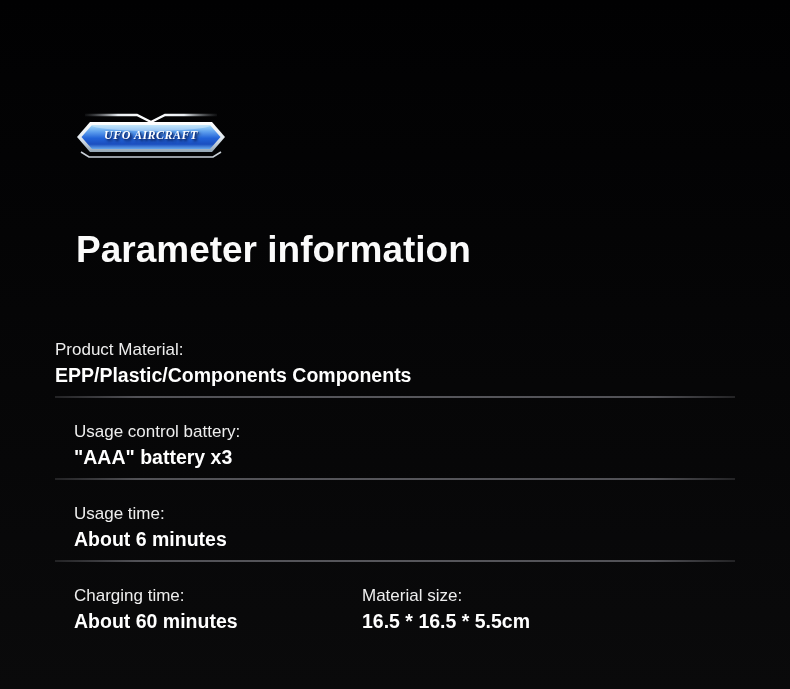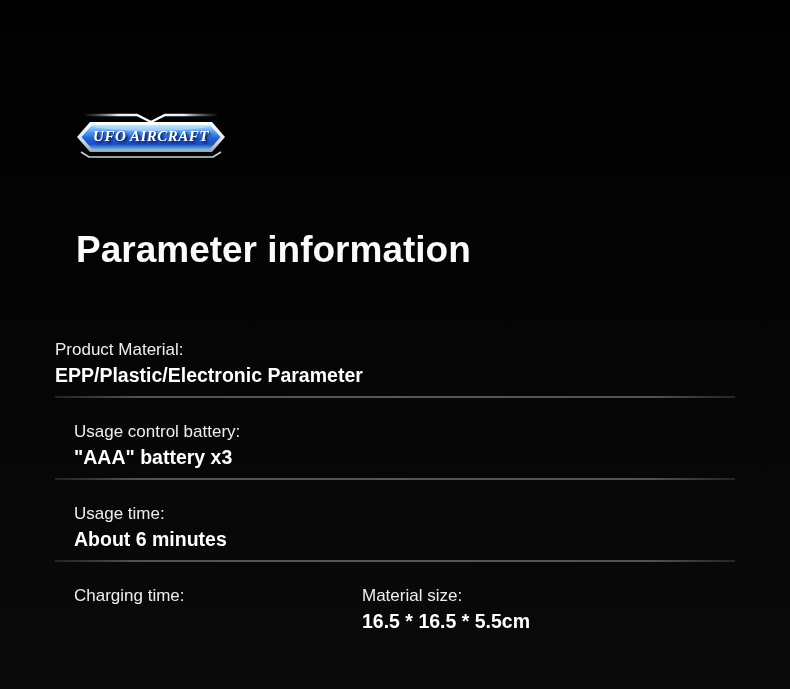--- a/index.html
+++ b/index.html
@@ -23,21 +23,21 @@
   }
   .badge svg { position: absolute; inset: 0; display: block; }
   .badge-label {
     position: absolute;
     left: 0; right: 0;
     top: 17px;
     text-align: center;
     font-family: "Liberation Serif", serif;
     font-style: italic;
     font-weight: 700;
-    font-size: 15px;
+    font-size: 12px;
     letter-spacing: 0.5px;
     color: #ffffff;
     text-shadow: 1px 1px 0 #123a8c, 2px 2px 3px rgba(0,0,30,0.85);
     white-space: nowrap;
   }
 
   
   .page-title {
     position: absolute;
     left: 76px;
@@ -133,21 +133,21 @@
     <div class="badge-label">UFO AIRCRAFT</div>
   </div>
 
   <h1 class="page-title">Parameter information</h1>
 
   <div class="param-table">
 
     <div class="param-row">
       <div class="param-cell">
         <div class="param-label">Product Material:</div>
-        <div class="param-value">EPP/Plastic/Electronic Parameter</div>
+        <div class="param-value">EPP/Plastic/Components Components</div>
       </div>
       <div class="row-divider"></div>
     </div>
 
     <div class="param-row">
       <div class="param-cell first">
         <div class="param-label">Usage control battery:</div>
         <div class="param-value">"AAA" battery x3</div>
       </div>
       <div class="row-divider"></div>
@@ -157,20 +157,21 @@
       <div class="param-cell first">
         <div class="param-label">Usage time:</div>
         <div class="param-value">About 6 minutes</div>
       </div>
       <div class="row-divider"></div>
     </div>
 
     <div class="param-row">
       <div class="param-cell first">
         <div class="param-label">Charging time:</div>
+        <div class="param-value">About 60 minutes</div>
       </div>
       <div class="param-cell">
         <div class="param-label">Material size:</div>
         <div class="param-value">16.5 * 16.5 * 5.5cm</div>
       </div>
     </div>
 
   </div>
 </div>
 

